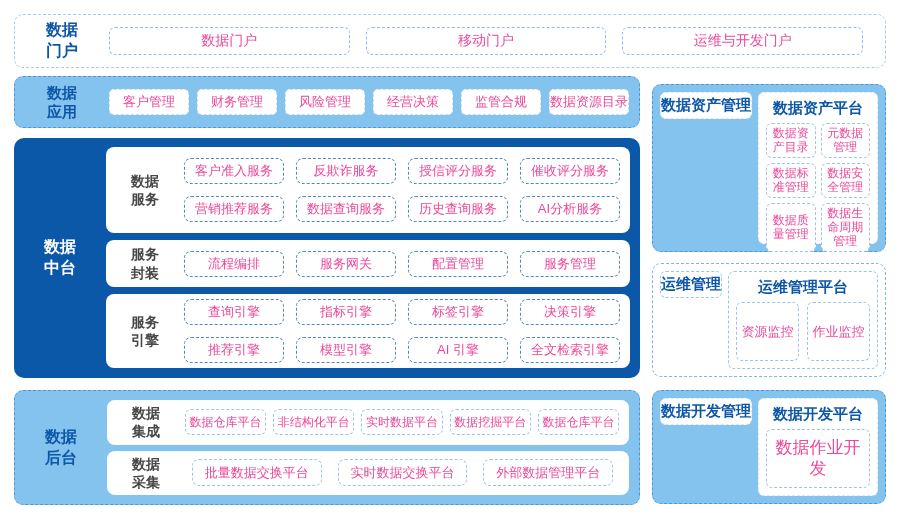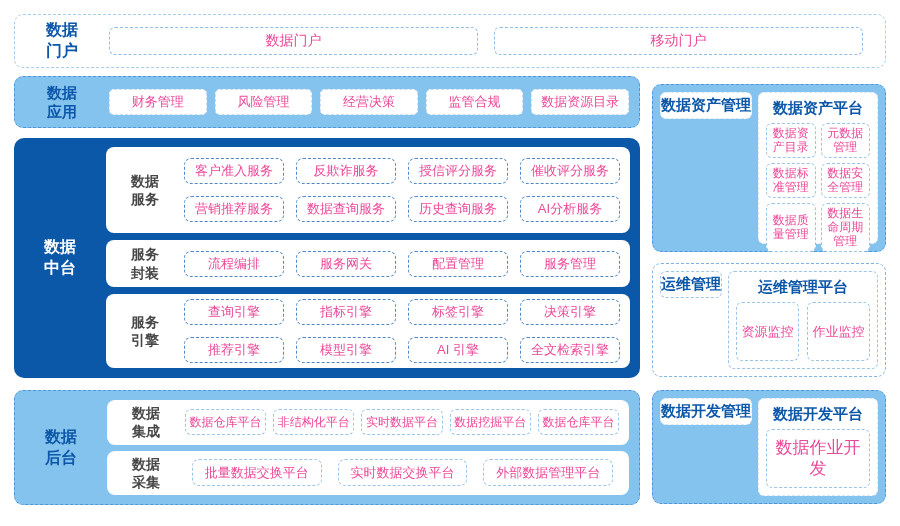--- a/index.html
+++ b/index.html
@@ -83,29 +83,31 @@
 <div id="canvas">
 
   <div class="abs portal">
     <div class="side-label blue-label">
       <div>数据</div>
       <div>门户</div>
     </div>
     <div class="portal-items">
       <div class="chip portal-item">数据门户</div>
       <div class="chip portal-item">移动门户</div>
+      <div class="chip portal-item">运维与开发门户</div>
     </div>
   </div>
 
   <div class="abs apps">
     <div class="side-label blue-label">
       <div>数据</div>
       <div>应用</div>
     </div>
     <div class="apps-items">
+      <div class="chip app-chip">客户管理</div>
       <div class="chip app-chip">财务管理</div>
       <div class="chip app-chip">风险管理</div>
       <div class="chip app-chip">经营决策</div>
       <div class="chip app-chip">监管合规</div>
       <div class="chip app-chip">数据资源目录</div>
     </div>
   </div>
 
   <div class="abs platform">
     <div class="side-label white-label">

